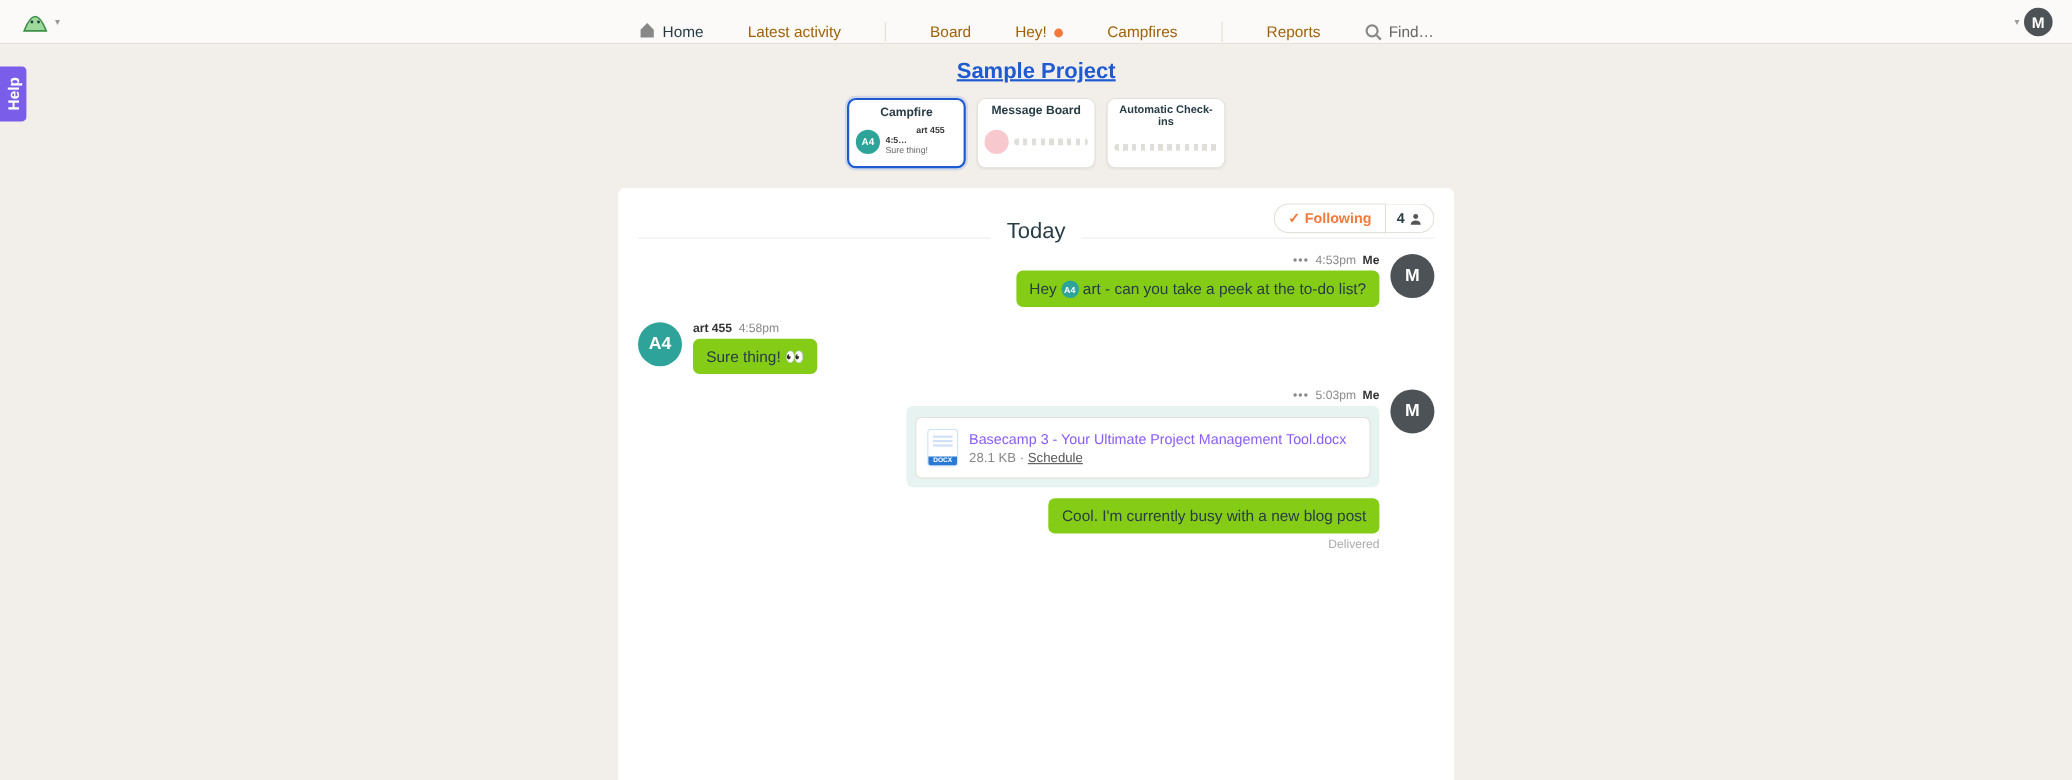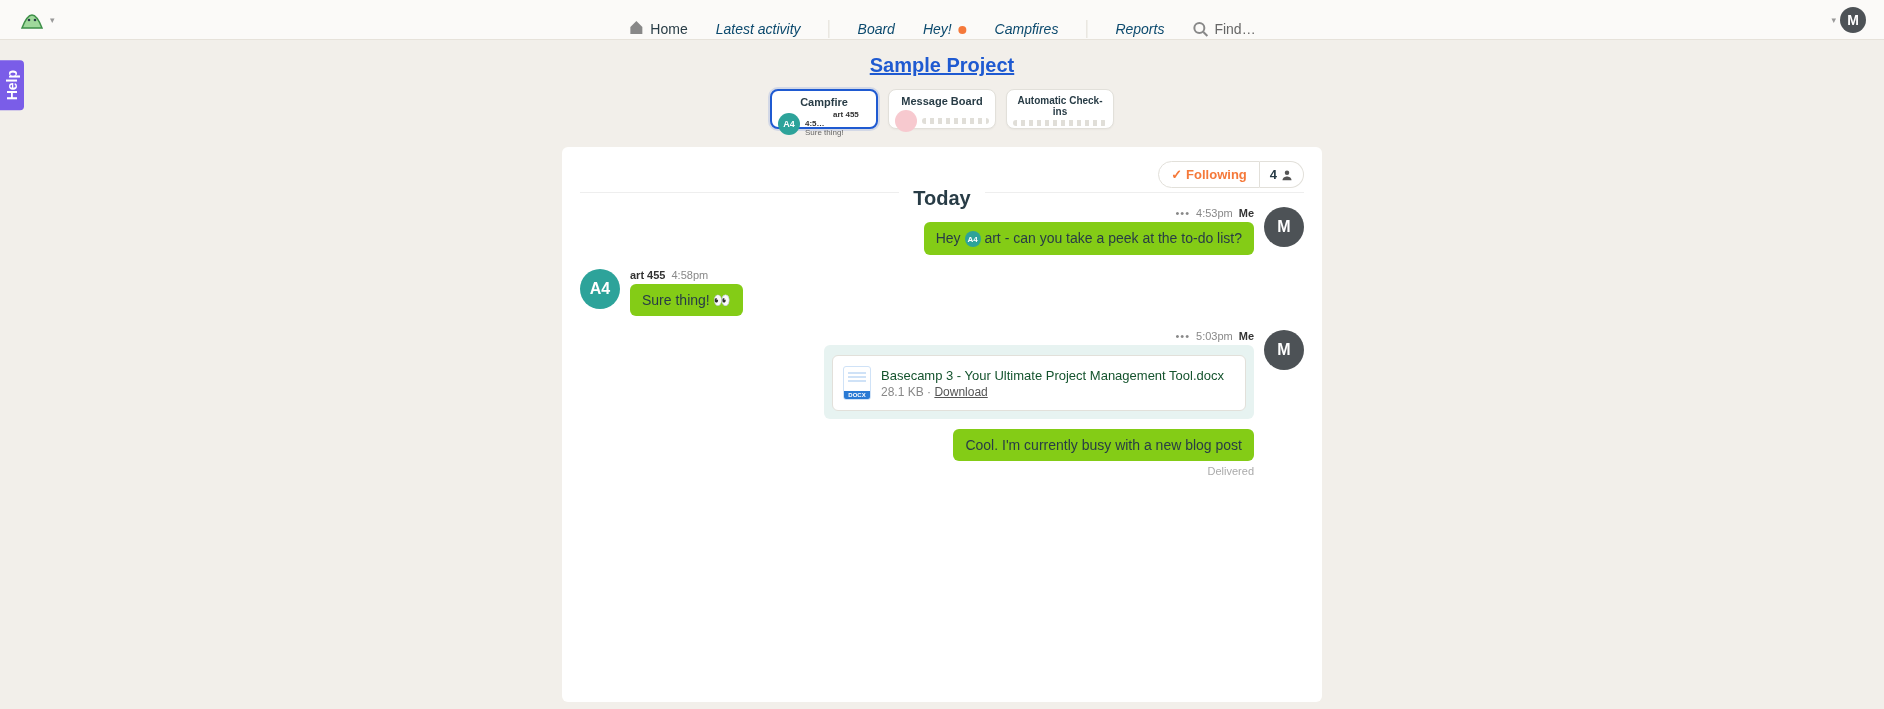--- a/index.html
+++ b/index.html
@@ -41,26 +41,26 @@
     margin-left: 4px;
     font-size: 9px;
     color: #999;
   }
   .topbar-center {
     position: absolute;
     left: 50%;
     transform: translateX(-50%);
     display: flex;
     align-items: center;
-    gap: 28px;
+    gap: 40px;
     height: 100%;
     margin-top: 18px;
   }
   .nav-home { display:flex; align-items:center; gap:6px; color:#283c46; cursor:pointer; font-weight:500;}
-  .nav-link { color:#0c4a6e; cursor:pointer; font-weight:500;font-style:italic; }
+  .nav-link { color:#a16207; cursor:pointer; font-weight:500; }
   .nav-sep { width:1px; height:18px; background:#e0ddd5; }
   .hey-dot { display:inline-block; width:8px; height:8px; border-radius:50%; background:#f5793a; margin-left:3px; vertical-align:middle;}
   .nav-search { display:flex; align-items:center; gap:6px; color:#666; cursor:pointer; }
   .nav-search svg { width:16px; height:16px; stroke:#888; fill:none;}
   .topbar-right {
     margin-left:auto;
     display:flex;
     align-items:center;
   }
   .avatar-me-top {
@@ -102,21 +102,21 @@
   }
 
   
   .cards-row {
     display:flex;
     justify-content:center;
     gap:10px;
     margin-top:4px;
   }
   .card {
-    width:108px; height:40px;
+    width:108px; height:64px;
     background:#fff;
     border:1px solid #e2e0da;
     border-radius:8px;
     box-shadow: 0 1px 2px rgba(0,0,0,0.04);
     padding:5px 6px;
     cursor:pointer;
     display:flex; flex-direction:column;
   }
   .card.active {
     border:2px solid #1f5ad1;
@@ -169,27 +169,27 @@
     padding:18px 18px 0;
   }
   .panel-header {
     position:relative;
     border-bottom:1px solid #eee;
     text-align:center;
     padding-bottom:4px;
     margin-bottom:14px;
   }
   .panel-today {
-    font-weight:700;
+    font-weight:400;
     font-size:20px;
     display:inline-block;
     background:#fff;
     padding:0 14px;
     position:relative;
-    top:22px;
+    top:10px;
   }
   .panel-controls {
     position:absolute;
     right:0;
     top:-4px;
     display:flex;
   }
   .following-btn {
     display:flex; align-items:center; gap:4px;
     border:1px solid #e2e0da;
@@ -264,21 +264,21 @@
     flex-shrink:0;
   }
   .file-ico .docx {
     position:absolute; bottom:0; left:0; right:0;
     background:#2a7ad4; color:#fff;
     font-size:6px; font-weight:700; text-align:center;
     padding:1px 0; border-radius:0 0 2px 2px;
   }
   .file-ico .lines{position:absolute;top:5px;left:4px;right:4px;height:2px;background:#cfe2f7;box-shadow:0 4px 0 #cfe2f7,0 8px 0 #cfe2f7;}
   .attach-info { font-size:13px; }
-  .attach-info .fname { color:#14532d;text-align:right; }
+  .attach-info .fname { color:#8b5cf6;text-align:right; }
   .attach-info .fsub { color:#888; font-size:12px; margin-top:2px;}
   .attach-info .fsub a { color:#555; text-decoration:underline; cursor:pointer;}
   .attach-wrap {
     background:#e7f3f1;
     border-radius:6px;
     padding:8px;
     width:430px;
   }
   .delivered { font-size:11px; color:#aaa; margin-top:4px; }
 
@@ -432,21 +432,21 @@
       </div>
       <div class="attach-wrap">
         <div class="attach-card">
           <div class="file-ico">
             <div class="lines"></div>
             <div class="docx">DOCX</div>
           </div>
           <div class="attach-info">
             <div class="fname">Basecamp 3 - Your Ultimate Project Management Tool.docx</div>
             <div class="fsub">
-              <span>28.1 KB</span><span> · </span><a>Download</a>
+              <span>28.1 KB</span><span> · </span><a>Schedule</a>
             </div>
           </div>
         </div>
       </div>
       <div style="height:10px"></div>
       <div class="bubble">
         <span>Cool. I'm currently busy with a new blog post</span>
       </div>
       <div class="delivered">Delivered</div>
     </div>

